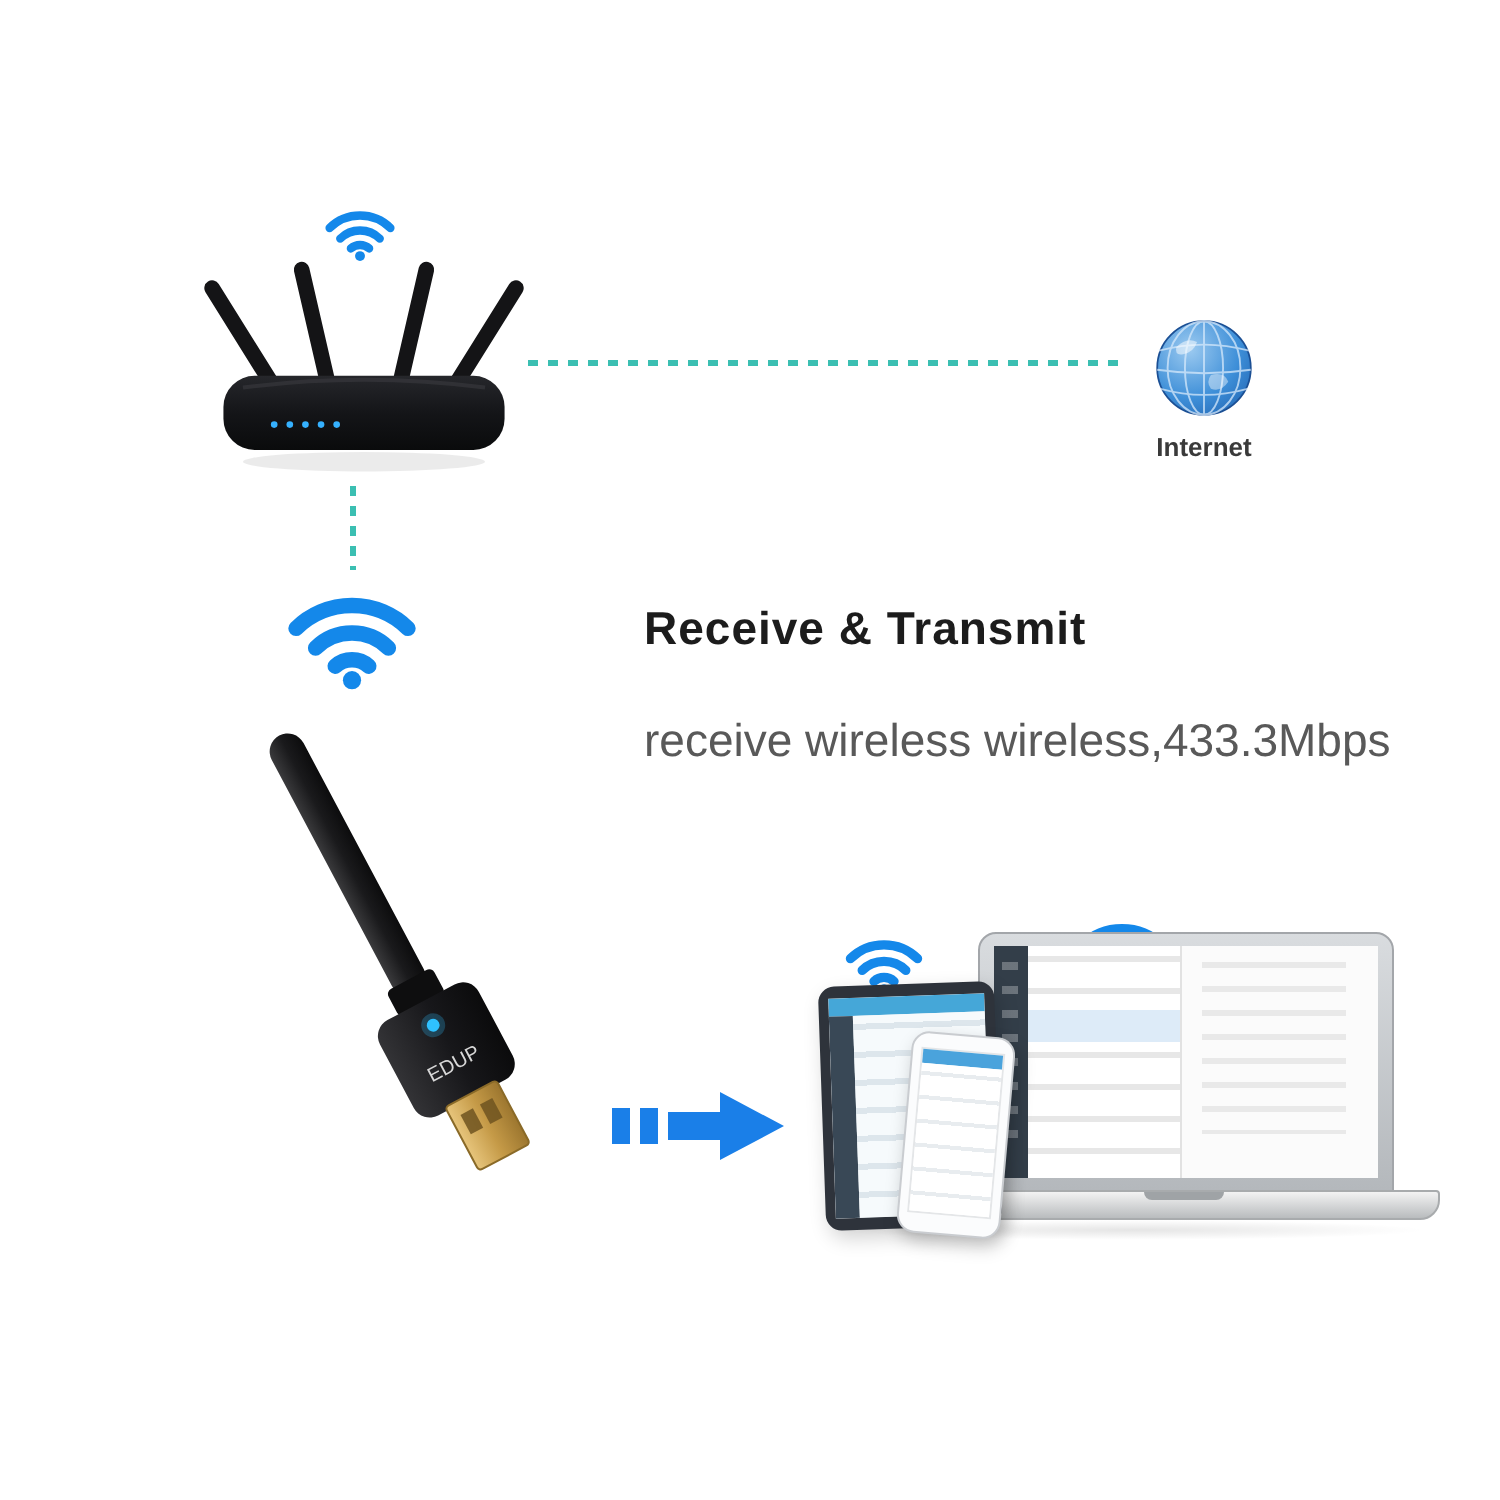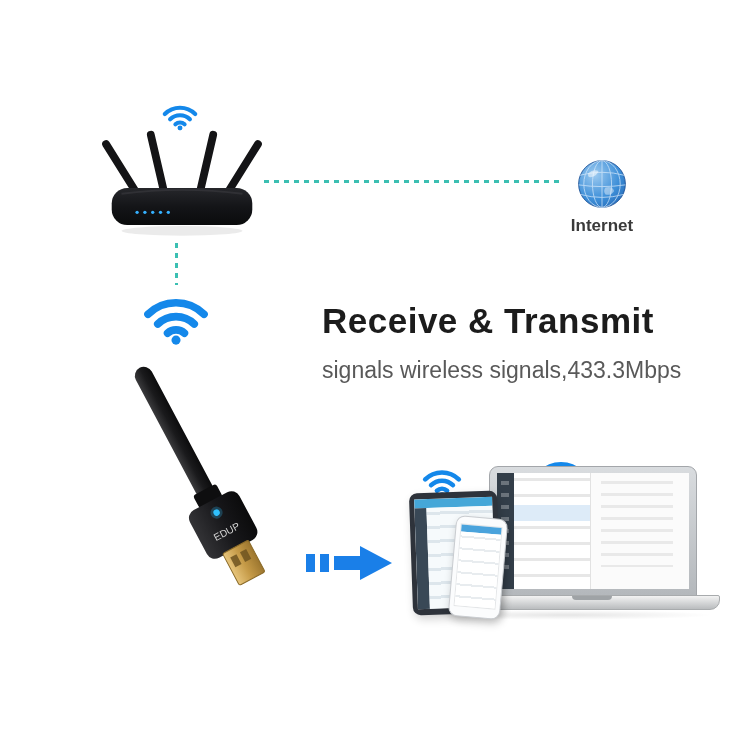--- a/index.html
+++ b/index.html
@@ -17,29 +17,29 @@
   }
   .abs{position:absolute;}
 
   
   .dotted-h{height:3px;background:repeating-linear-gradient(90deg,var(--teal) 0 5px,transparent 5px 10px);}
   .dotted-v{width:3px;background:repeating-linear-gradient(180deg,var(--teal) 0 5px,transparent 5px 10px);}
 
   .wifi{color:var(--wifi);}
 
   .hero-title{
-    left:322px;top:301px;font-size:35px;font-weight:700;color:var(--title);
+    left:322px;top:301px;font-size:23px;font-weight:700;color:var(--title);
     letter-spacing:0.5px;white-space:nowrap;
   }
   .hero-sub{
     left:322px;top:356px;font-size:23px;color:var(--subtitle);line-height:1.22;
   }
   .internet-label{
     left:558px;top:216px;width:88px;text-align:center;
-    font-size:17px;font-weight:700;color:#3a3a3a;
+    font-size:13px;font-weight:700;color:#3a3a3a;
   }
 
   
   .arrow-svg rect,.arrow-svg polygon{fill:var(--arrow);}
 
   
   .laptop-screen{
     left:489px;top:466px;width:208px;height:130px;z-index:1;
     box-sizing:border-box;background:linear-gradient(#d9dcdf,#b4b8bc);
     border:1px solid #a3a6aa;border-radius:9px 9px 0 0;padding:6px 7px;
@@ -163,21 +163,21 @@
   <div class="abs internet-label">Internet</div>
 
   <div class="abs dotted-v" style="left:175px;top:243px;height:42px"></div>
 
   <svg class="abs wifi" style="left:141px;top:289px" width="70" height="56" viewBox="0 0 100 80">
     <use href="#wifi-sym"></use>
   </svg>
 
   <div class="abs hero-title">Receive &amp; Transmit</div>
   <div class="abs hero-sub">
-    <div>signals wireless signals,433.3Mbps</div>
+    <div>receive wireless wireless,433.3Mbps</div>
   </div>
 
   <svg class="abs" style="left:85px;top:352px" width="240" height="248" viewBox="0 0 240 248">
     <defs>
       <linearGradient id="antGrad" x1="0" y1="0" x2="1" y2="0">
         <stop offset="0" stop-color="#3a3a3c"></stop>
           <stop offset="0.5" stop-color="#1a1a1c"></stop>
           <stop offset="1" stop-color="#0c0c0d"></stop>
       </linearGradient>
       <linearGradient id="bodyGrad" x1="0" y1="0" x2="1" y2="0">

